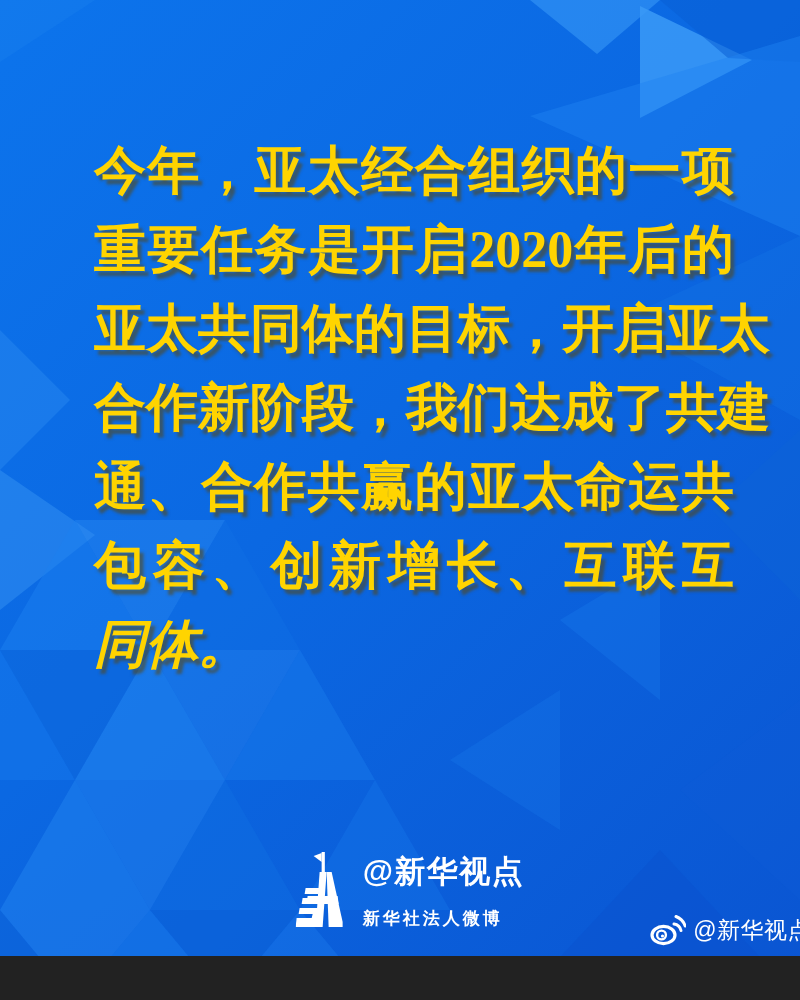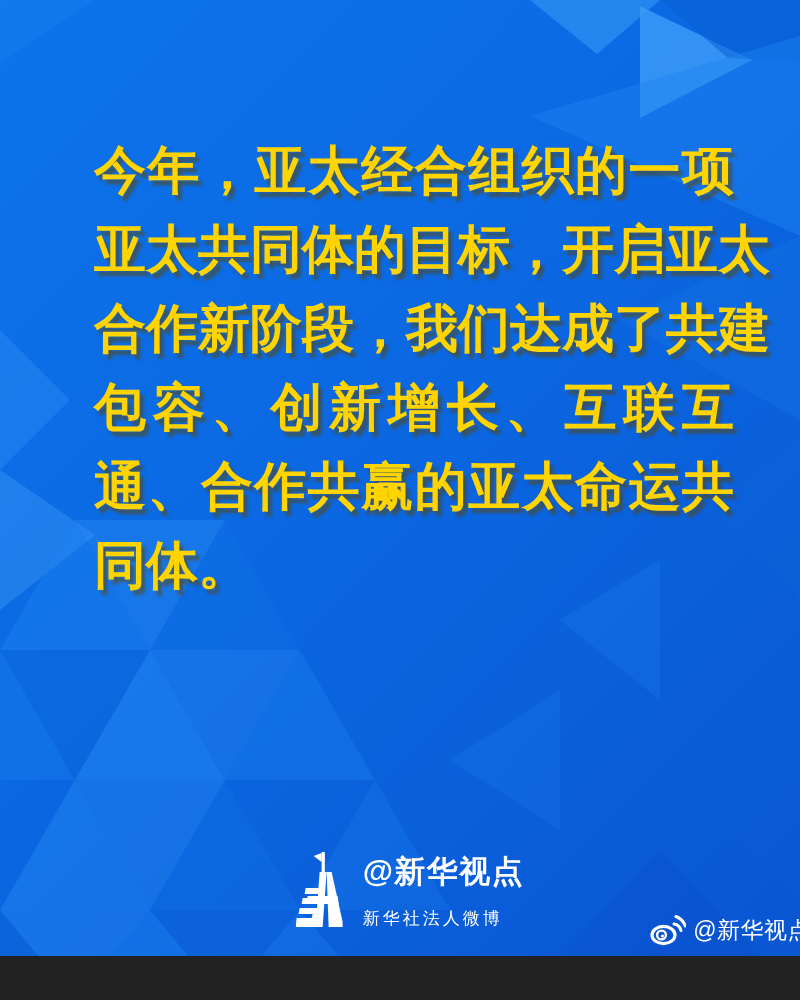--- a/index.html
+++ b/index.html
@@ -34,20 +34,21 @@
     height: 79px;
     line-height: 79px;
     white-space: nowrap;
     text-align: justify;
     text-align-last: justify;
     text-justify: inter-character;
     overflow: visible;
   }
   .quote-line.last {
     text-align-last: left;
+    font-style: italic;
   }
   .footer-brand {
     position: absolute;
     left: 50%;
     top: 852px;
     transform: translateX(-50%);
     display: flex;
     align-items: center;
     gap: 17px;
     color: #ffffff;
@@ -57,21 +58,21 @@
   .brand-handle {
     font-size: 31px;
     font-weight: 700;
     letter-spacing: 1.5px;
     line-height: 36px;
     white-space: nowrap;
   }
   .brand-subtitle {
     margin-top: 18px;
     font-size: 17px;
-    font-weight: 400;
+    font-weight: 700;
     letter-spacing: 3px;
     line-height: 22px;
     white-space: nowrap;
   }
   .watermark {
     position: absolute;
     right: 9px;
     bottom: 9px;
     display: flex;
     align-items: center;
@@ -125,24 +126,25 @@
     <polygon points="150,910 225,1000 300,910" fill="#0D64D8" opacity="0.40"></polygon>
     <polygon points="225,1000 300,910 375,1000" fill="#2182EF" opacity="0.34"></polygon>
 
     <polygon points="450,760 560,690 560,830" fill="#2186F0" opacity="0.22"></polygon>
     <polygon points="520,1000 660,850 800,1000" fill="#0A50CC" opacity="0.40"></polygon>
     <polygon points="800,700 680,790 800,900" fill="#0E5BD6" opacity="0.35"></polygon>
   </svg>
 
   <div class="quote">
     <div class="quote-line">今年，亚太经合组织的一项</div>
+    <div class="quote-line">重要任务是开启2020年后的</div>
     <div class="quote-line">亚太共同体的目标，开启亚太</div>
     <div class="quote-line">合作新阶段，我们达成了共建</div>
+    <div class="quote-line">通、合作共赢的亚太命运共</div>
     <div class="quote-line">包容、创新增长、互联互</div>
-    <div class="quote-line">通、合作共赢的亚太命运共</div>
     <div class="quote-line last">同体。</div>
   </div>
 
   <div class="footer-brand">
     <span class="brand-mark">
       <svg width="50" height="80" viewBox="0 0 50 80" fill="#ffffff">
 
         <rect x="26" y="0" width="3.2" height="22"></rect>
         <polygon points="18,4 26,1 26,10"></polygon>
 

